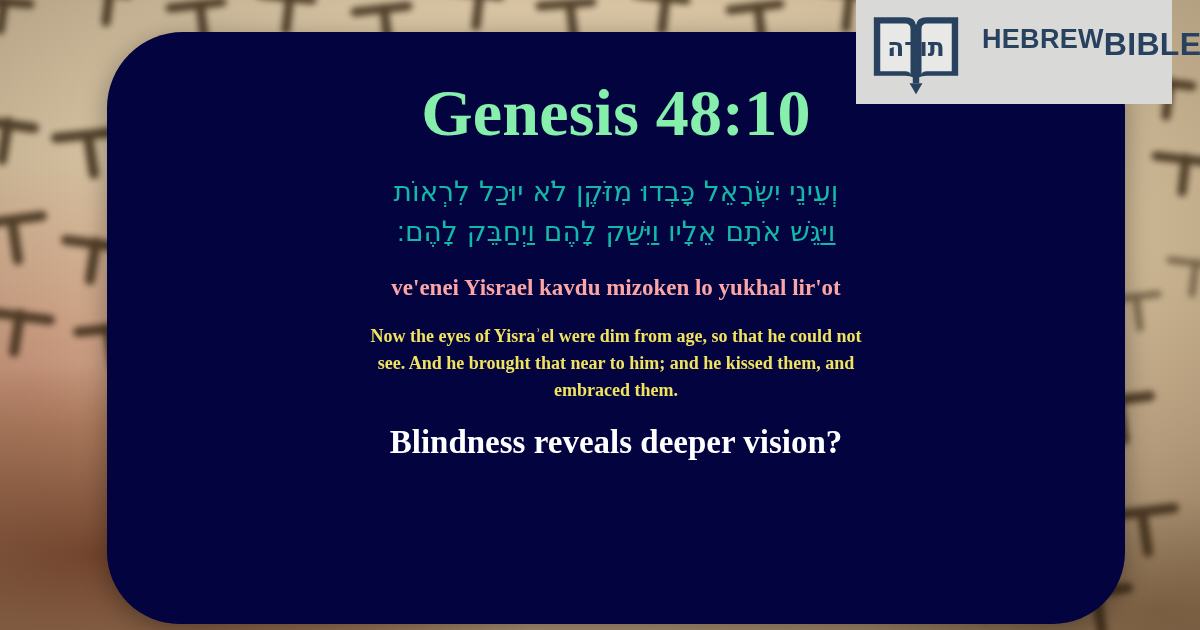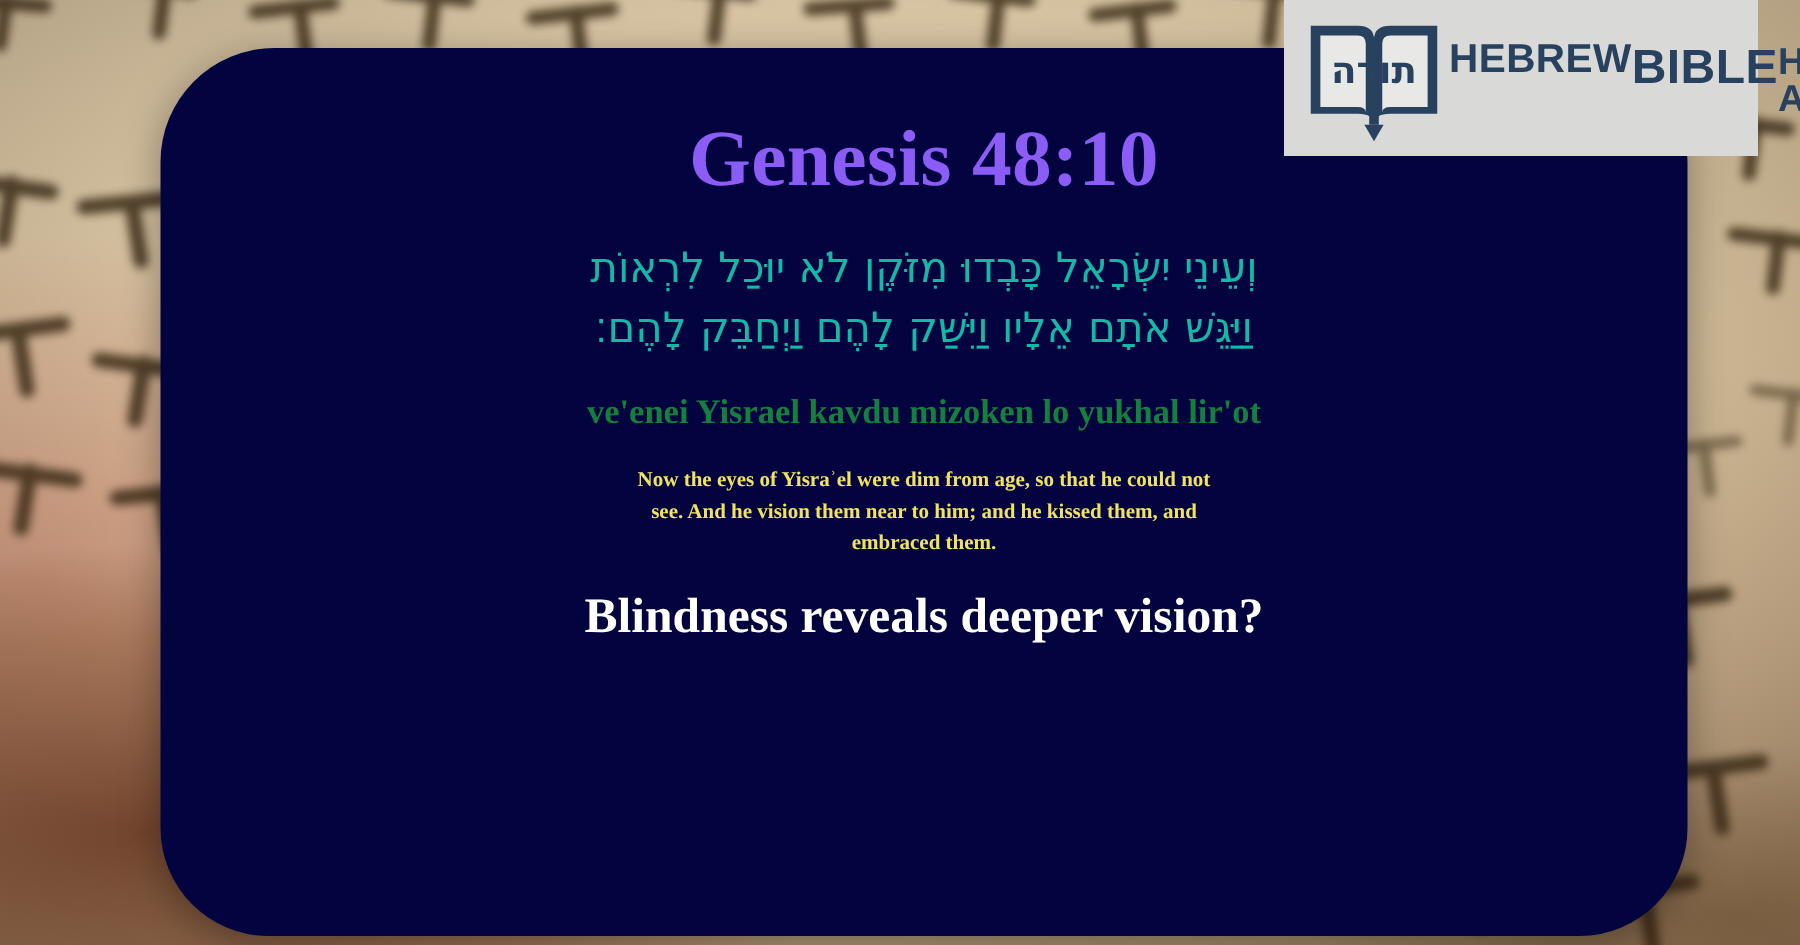--- a/index.html
+++ b/index.html
@@ -56,23 +56,23 @@
     inset: 0;
     display: flex;
     flex-direction: column;
     align-items: center;
     padding: 0 36px;
     box-sizing: border-box;
   }
 
   .verse-title {
     margin-top: 48px;
-    font-size: 53px;
+    font-size: 66px;
     font-weight: 700;
-    color: #8b5cf6;
+    color: #86efac;
     letter-spacing: 0.2px;
     line-height: 1;
     text-align: left;
   }
 
   .hebrew-block {
     margin-top: 26px;
     width: 100%;
     text-align: center;
     direction: rtl;
@@ -87,31 +87,31 @@
     white-space: nowrap;
   }
 
   .translit-block {
     margin-top: 18px;
     text-align: center;
   }
   .translit-line {
     font-size: 23px;
     line-height: 1.55;
-    color: #15803d;
+    color: #fca5a5;
     font-weight: 600;
   }
 
   .english-block {
     margin-top: 18px;
     width: 800px;
     text-align: center;
   }
   .english-line {
-    font-size: 14px;
+    font-size: 18px;
     line-height: 1.5;
     color: #f0e35e;
     font-weight: 600;
   }
 
   .tagline {
     margin-top: 20px;
     font-size: 33px;
     font-weight: 700;
     color: #ffffff;
@@ -122,21 +122,21 @@
   
   .logo-badge {
     position: absolute;
     left: 856px;
     top: 0;
     width: 316px;
     height: 104px;
     background: #d9d9d7;
     display: flex;
     align-items: center;
-    gap: 4px;
+    gap: 20px;
     padding: 6px 26px 6px 14px;
     box-sizing: border-box;
   }
   .logo-book {
     width: 92px;
     height: 88px;
     flex: 0 0 auto;
     position: relative;
   }
   .logo-book svg { display: block; }
@@ -237,21 +237,21 @@
         <div class="hebrew-line">וְעֵינֵי יִשְׂרָאֵל כָּבְדוּ מִזֹּקֶן לֹא יוּכַל לִרְאוֹת</div>
         <div class="hebrew-line">וַיַּגֵּשׁ אֹתָם אֵלָיו וַיִּשַּׁק לָהֶם וַיְחַבֵּק לָהֶם׃</div>
       </div>
 
       <div class="translit-block">
         <div class="translit-line">ve'enei Yisrael kavdu mizoken lo yukhal lir'ot</div>
       </div>
 
       <div class="english-block">
         <div class="english-line">Now the eyes of Yisraʾel were dim from age, so that he could not</div>
-        <div class="english-line">see. And he vision them near to him; and he kissed them, and</div>
+        <div class="english-line">see. And he brought that near to him; and he kissed them, and</div>
         <div class="english-line">embraced them.</div>
       </div>
 
       <div class="tagline">Blindness reveals deeper vision?</div>
     </div>
   </div>
 
   <div class="logo-badge">
     <div class="logo-book">
       <svg viewBox="0 0 100 96" width="92" height="88" xmlns="http://www.w3.org/2000/svg">

